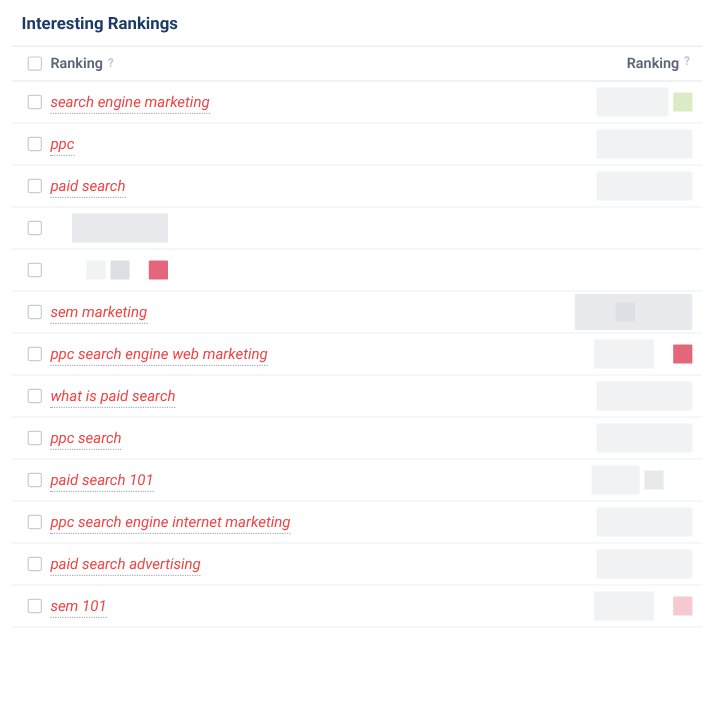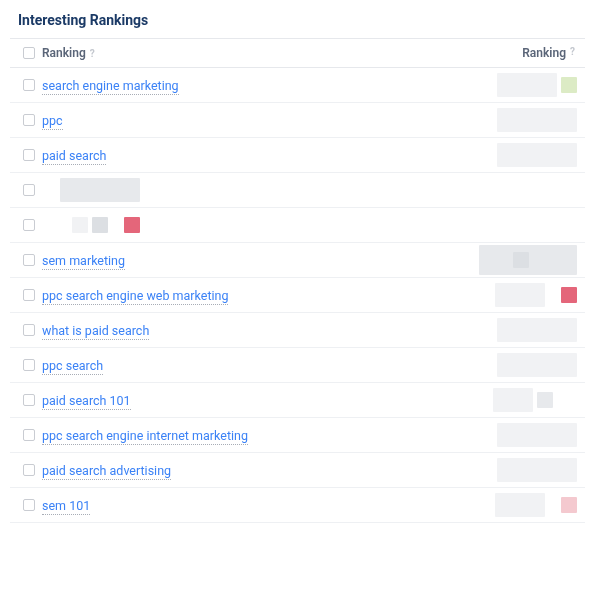--- a/index.html
+++ b/index.html
@@ -61,21 +61,22 @@
   }
   .help {
     display: inline-block;
     font-size: 10px;
     color: #c3c7ce;
     font-weight: 700;
   }
   .kw-cell {
     flex: 1;
     font-size: 12.5px;
-    color: #3b82f6;
+    color: #ef4444;
+    font-style: italic;
   }
   .kw-cell span {
     border-bottom: 1px dotted #a8adb6;
     padding-bottom: 1px;
   }
   .rank-cell {
     width: 100px;
     height: 100%;
     display: flex;
     align-items: center;

